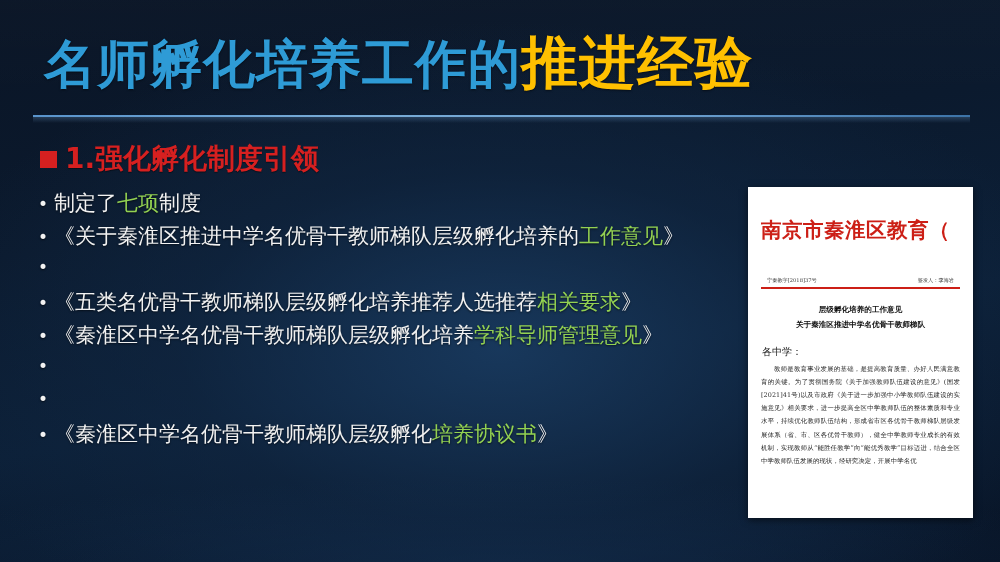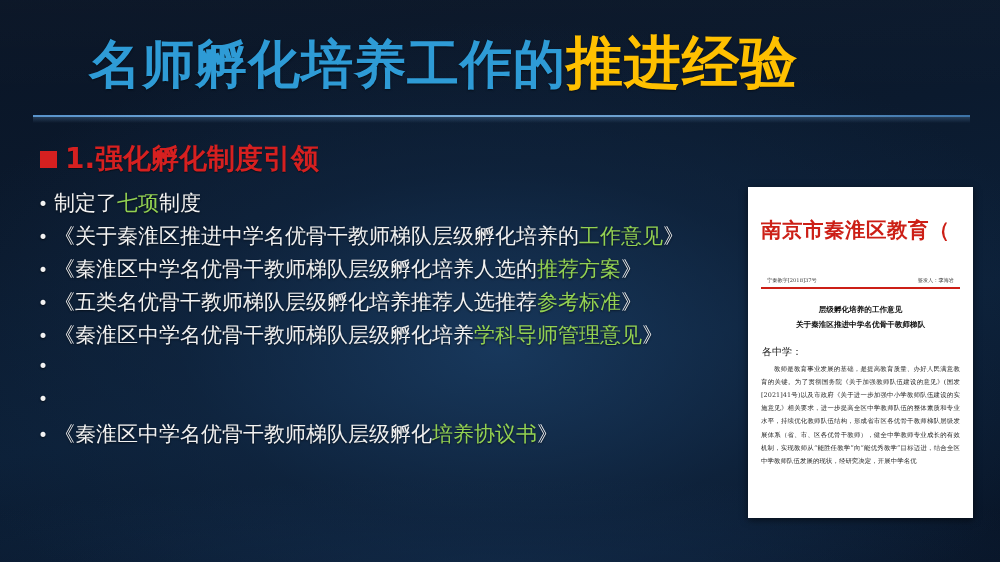--- a/index.html
+++ b/index.html
@@ -36,21 +36,20 @@
   .title-row {
     position: absolute;
     left: 44px;
     top: 32px;
     white-space: nowrap;
     font-size: 52px;
     line-height: 1.06;
     font-weight: 700;
     letter-spacing: 1px;
     z-index: 3;
-    margin-left: 45px;
   }
   .title-blue {
     color: #2e9bd6;
     text-shadow: 0 1px 2px rgba(0,0,0,0.5);
   }
   .title-gold {
     color: #ffc000;
     font-size: 57px;
     text-shadow: 0 1px 2px rgba(0,0,0,0.5);
   }
@@ -222,26 +221,25 @@
       <span class="bullet-text"><span>制定了</span><span class="hl-green">七项</span><span>制度</span></span>
     </div>
 
     <div class="bullet-line">
       <span class="bullet-dot">•</span>
       <span class="bullet-text"><span>《关于秦淮区推进中学名优骨干教师梯队层级孵化培养的</span><span class="hl-green">工作意见</span><span>》</span></span>
     </div>
 
     <div class="bullet-line">
       <span class="bullet-dot">•</span>
-      <span class="bullet-text"><span>《秦淮区中学名优骨干教师梯队层级孵化培养人选的</span><span class="hl-green">推荐方案</span><span>》</span></span>
-    </div>
-
-    <div class="bullet-line">
-      <span class="bullet-dot">•</span>
-      <span class="bullet-text"><span>《五类名优骨干教师梯队层级孵化培养推荐人选推荐</span><span class="hl-green">参考标准</span><span>》</span></span>
+    </div>
+
+    <div class="bullet-line">
+      <span class="bullet-dot">•</span>
+      <span class="bullet-text"><span>《五类名优骨干教师梯队层级孵化培养推荐人选推荐</span><span class="hl-green">相关要求</span><span>》</span></span>
     </div>
 
     <div class="bullet-line">
       <span class="bullet-dot">•</span>
       <span class="bullet-text"><span>《秦淮区中学名优骨干教师梯队层级孵化培养</span><span class="hl-green">学科导师管理意见</span><span>》</span></span>
     </div>
 
     <div class="bullet-line">
       <span class="bullet-dot">•</span>
     </div>

